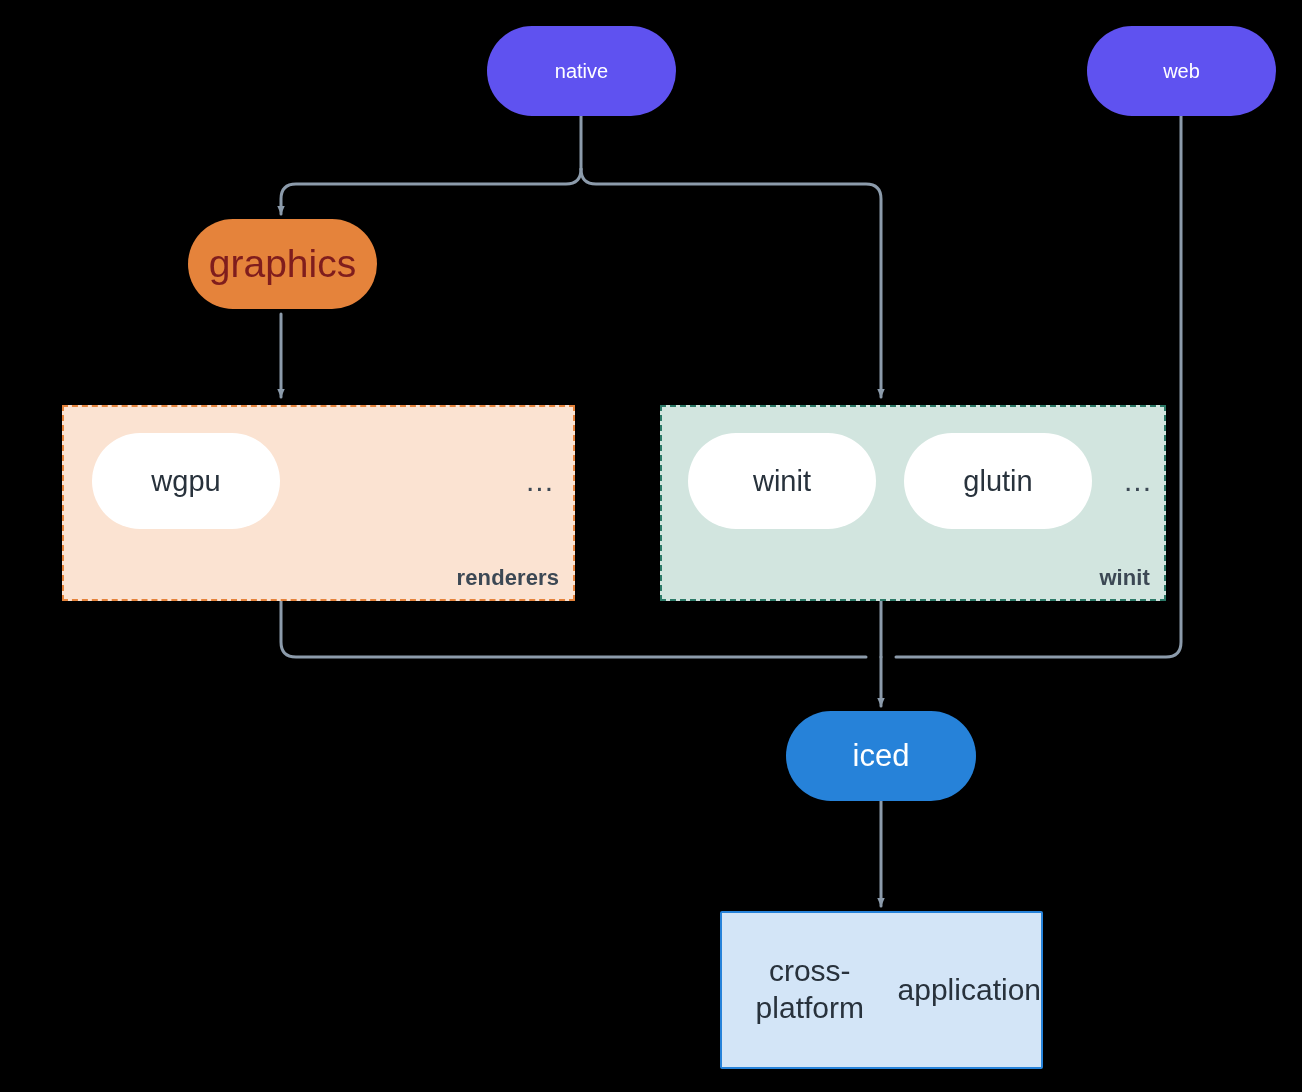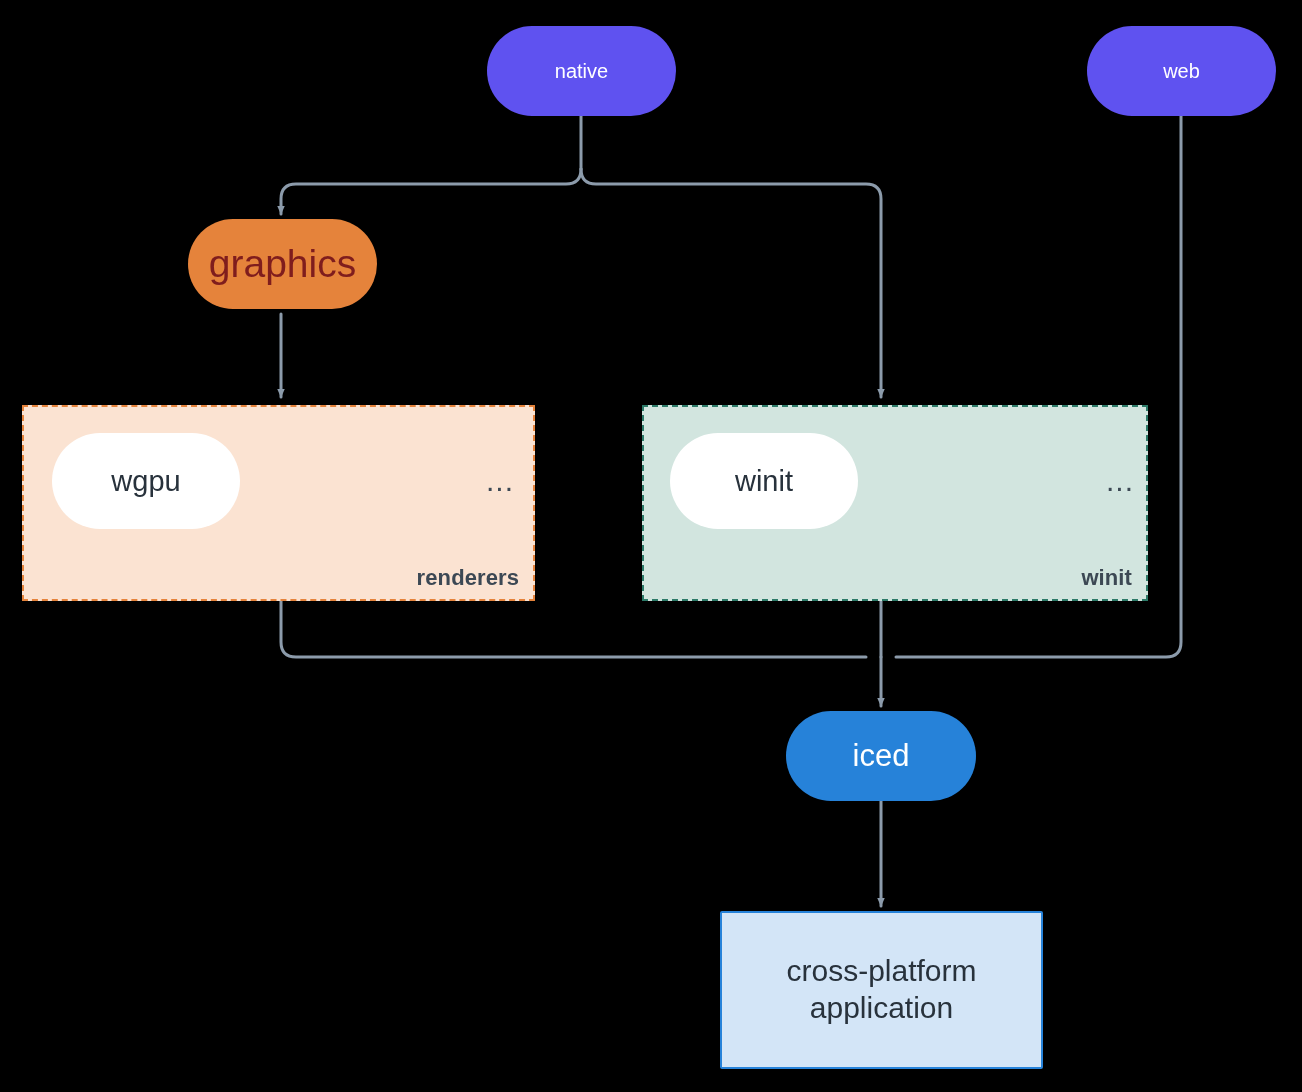--- a/index.html
+++ b/index.html
@@ -63,20 +63,21 @@
     border: 2px solid #2682D9;
     color: #28323C;
     font-size: 30px;
     border-radius: 2px;
   }
 
   
   .cluster {
     position: absolute;
     box-sizing: border-box;
+    margin-left: 40px;
   }
   .cluster-renderers {
     background: #FBE3D2;
     border: 2px dashed #E5833B;
   }
   .cluster-shells {
     background: #D2E5DF;
     border: 2px dashed #2C7A68;
   }
   .cluster-label {
@@ -162,34 +163,37 @@
     <div class="leaf" style="left:28px; top:26px; width:188px; height:96px;">
       <span>wgpu</span>
     </div>
 
 
     <div class="ellipsis" style="left:452px; top:26px; width:48px; height:96px;">...</div>
 
     <div class="cluster-label">renderers</div>
   </div>
 
-  <div class="cluster cluster-shells" style="left:642px; top:405px; width:506px; height:196px;">
+  <div class="cluster cluster-shells" style="left:620px; top:405px; width:506px; height:196px;">
 
     <div class="leaf" style="left:26px; top:26px; width:188px; height:96px;">
       <span>winit</span>
     </div>
 
+    <div class="leaf" style="left:242px; top:26px; width:188px; height:96px;">
+      <span>glutin</span>
+    </div>
 
     <div class="ellipsis" style="left:452px; top:26px; width:48px; height:96px;">...</div>
 
     <div class="cluster-label">winit</div>
   </div>
 
   <div class="node pill node-iced" style="left:786px; top:711px; width:190px; height:90px;">
     <span>iced</span>
   </div>
 
-  <div class="node node-app" style="left:720px; top:911px; width:323px; height:158px; flex-direction:column;">
+  <div class="node node-app" style="left:720px; top:911px; width:323px; height:158px; ">
     <span>cross-platform</span>
     <span>application</span>
   </div>
 
 </div>
 
 </body></html>

